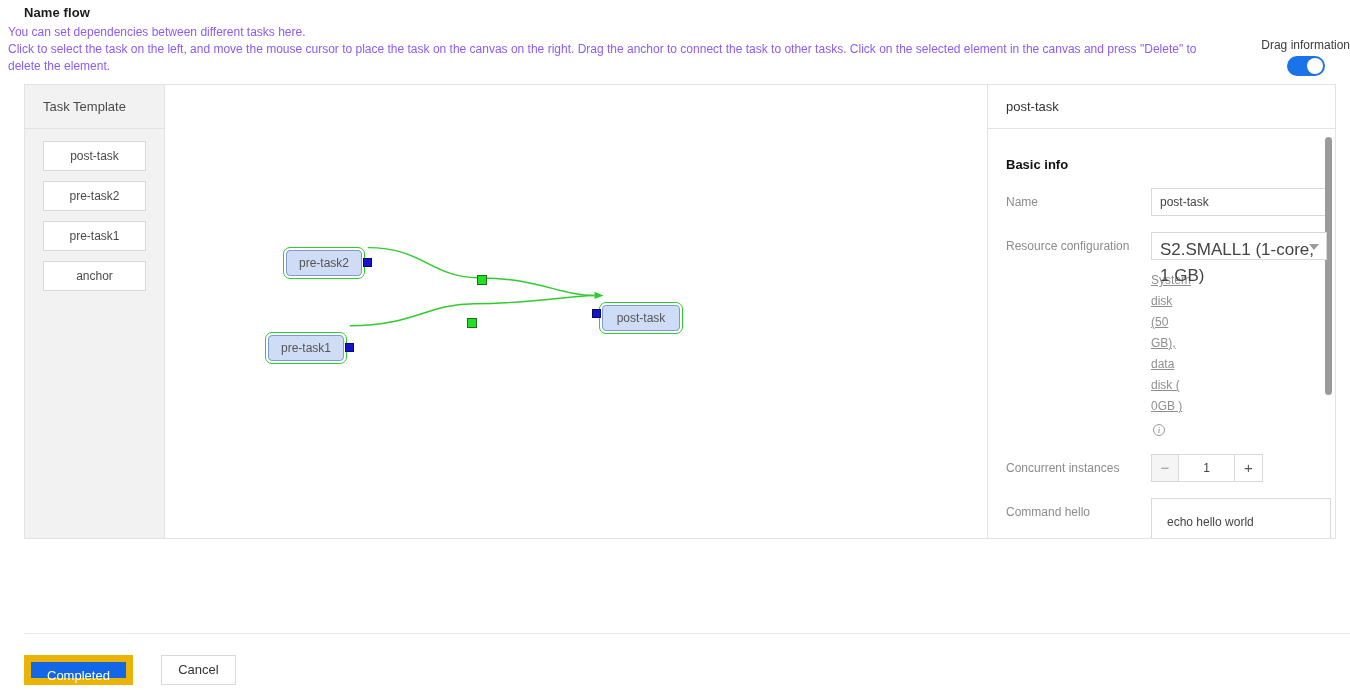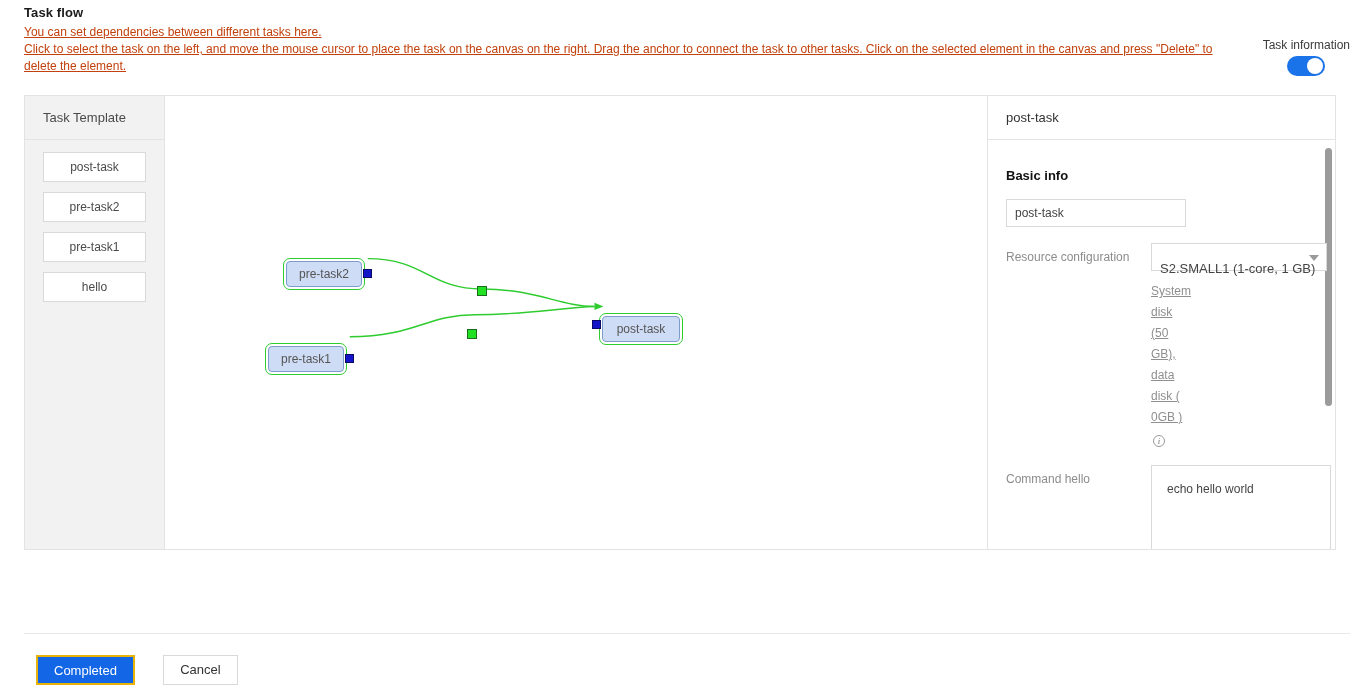--- a/index.html
+++ b/index.html
@@ -15,22 +15,22 @@
   }
   .page { position: relative; width: 1350px; height: 690px; background:#fff; }
 
   
   .hdr-title {
     position: absolute; left: 24px; top: 5px;
     font-size: 13px; font-weight: bold; color: #1a1a1a;
     letter-spacing: .1px;
   }
   .hdr-desc {
-    position: absolute; left: 24px; top: 24px; width: 1215px;
-    font-size: 12px; color: #c2410c; line-height: 17px; text-decoration: underline;
+    position: absolute; left: 8px; top: 24px; width: 1215px;
+    font-size: 12px; color: #8b5cf6; line-height: 17px;
   }
   .hdr-desc .l2 { display:block; }
 
   .task-info-wrap {
     position: absolute; right: 0px; top: 38px;
     width: 110px; text-align: right;
   }
   .task-info-label {
     font-size: 12px; color: #3b3b3b; display:block; line-height: 14px;
     white-space: nowrap;
@@ -41,21 +41,21 @@
     background: #1a73e8; position: relative; cursor: pointer;
   }
   .toggle .knob {
     position: absolute; top: 2px; right: 2px;
     width: 16px; height: 16px; border-radius: 50%;
     background: #ffffff;
   }
 
   
   .main {
-    position: absolute; left: 24px; top: 95px;
+    position: absolute; left: 24px; top: 84px;
     width: 1312px; height: 455px;
     border: 1px solid #e3e3e3; background: #fff;
     display: flex;
   }
 
   
   .tpl-panel {
     width: 140px; background: #f2f2f2;
     border-right: 1px solid #e3e3e3;
     display: flex; flex-direction: column;
@@ -124,21 +124,21 @@
     line-height: 28px; flex-shrink: 0;
   }
   .fctl { flex: 1; }
   .txtinput {
     width: 180px; height: 28px; border: 1px solid #d9d9d9;
     background: #fff; font-size: 12px; color: #444;
     padding: 0 8px; line-height: 26px;
   }
   .selbox {
     width: 176px; height: 28px; border: 1px solid #d9d9d9; background: #fff;
-    font-size: 13px; color: #444; padding: 12px 8px; line-height: 26px;
+    font-size: 17px; color: #444; padding: 4px 8px; line-height: 26px;
     position: relative; cursor: pointer;
   }
   .caret {
     position: absolute; right: 7px; top: 11px;
     width: 0; height: 0;
     border-left: 5px solid transparent; border-right: 5px solid transparent;
     border-top: 6px solid #9a9a9a;
   }
   .disk-note {
     padding-left: 163px; margin-top: 10px;
@@ -172,50 +172,50 @@
   
   .footer-div {
     position: absolute; left: 24px; top: 633px; width: 1326px;
     border-top: 1px solid #e8e8e8;
   }
   .btn-row { position: absolute; left: 24px; top: 655px; display: flex; }
   .btn {
     height: 30px; line-height: 28px; font-size: 13px;
     padding: 0 16px; cursor: pointer; text-align: center;
   }
-  .btn-primary { background: #1366e5; color: #fff; border: 2px solid #eab308; min-width: 98px; margin-left: 12px; }
+  .btn-primary { background: #1366e5; color: #fff; border: 7px solid #eab308; min-width: 98px; }
   .btn-default { background: #fff; color: #333; border: 1px solid #d9d9d9; min-width: 75px; margin-left: 28px; }
 </style>
 </head>
 <body>
 
 <div class="page">
 
-  <div class="hdr-title">Task flow</div>
+  <div class="hdr-title">Name flow</div>
   <div class="hdr-desc">
     <span>You can set dependencies between different tasks here.</span>
     <span class="l2">Click to select the task on the left, and move the mouse cursor to place the task on the canvas on the right. Drag the anchor to connect the task to other tasks. Click on the selected element in the canvas and press "Delete" to delete the element.</span>
   </div>
 
   <div class="task-info-wrap">
-    <span class="task-info-label">Task information</span>
+    <span class="task-info-label">Drag information</span>
     <span class="toggle">
       <span class="knob"></span>
     </span>
   </div>
 
   <div class="main">
 
     <div class="tpl-panel">
       <div class="tpl-head">Task Template</div>
       <div class="tpl-list">
         <div class="tpl-item">post-task</div>
         <div class="tpl-item">pre-task2</div>
         <div class="tpl-item">pre-task1</div>
-        <div class="tpl-item">hello</div>
+        <div class="tpl-item">anchor</div>
       </div>
     </div>
 
     <div class="canvas">
       <svg class="edges" viewBox="0 0 823 493" preserveAspectRatio="none">
         <path d="M 203 177 C 260 177 265 210 317 210 C 372 210 395 229 430 229" fill="none" stroke="#2ecc2e" stroke-width="1.6"></path>
         <path d="M 185 262 C 250 262 262 238 310 238 C 365 238 398 230 430 229" fill="none" stroke="#2ecc2e" stroke-width="1.6"></path>
         <polygon points="430,225 439,229 430,233" fill="#2ecc2e"></polygon>
       </svg>
 
@@ -233,40 +233,51 @@
     </div>
 
     <div class="info-panel">
       <div class="info-head">post-task</div>
       <div class="info-body">
         <div class="scrollbar"></div>
 
         <div class="section-title">Basic info</div>
 
         <div class="frow">
+          <div class="flabel">Name</div>
           <div class="fctl">
             <div class="txtinput">post-task</div>
           </div>
         </div>
 
         <div class="frow">
           <div class="flabel">Resource configuration</div>
           <div class="fctl">
             <div class="selbox">
               <span>S2.SMALL1 (1-core, 1 GB)</span>
               <span class="caret"></span>
             </div>
           </div>
         </div>
 
         <div class="disk-note">
           <span>System disk (50 GB), data</span>
           <span>disk ( 0GB )</span><span class="info-icon">i</span>
         </div>
 
+        <div class="frow">
+          <div class="flabel">Concurrent instances</div>
+          <div class="fctl">
+            <div class="stepper">
+              <div class="st-btn">−</div>
+              <div class="st-val">1</div>
+              <div class="st-btn plus">+</div>
+            </div>
+          </div>
+        </div>
 
         <div class="frow">
           <div class="flabel">Command hello</div>
           <div class="fctl">
             <div class="cmdbox">echo hello world</div>
           </div>
         </div>
 
       </div>
     </div>

